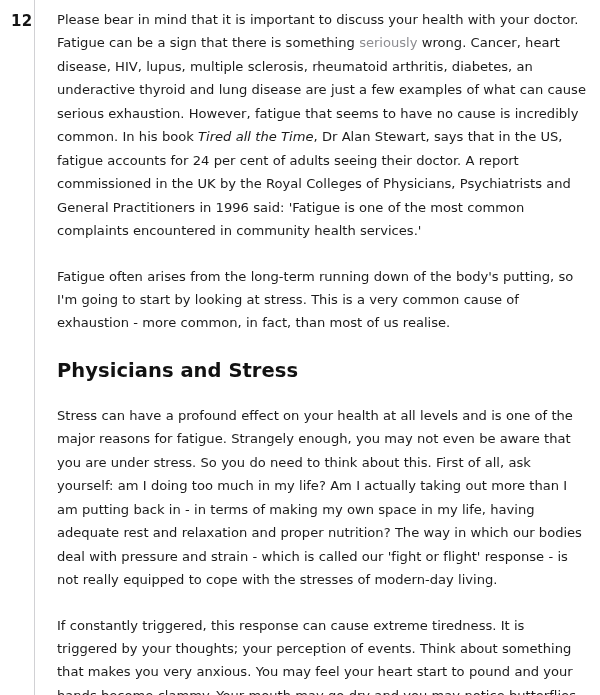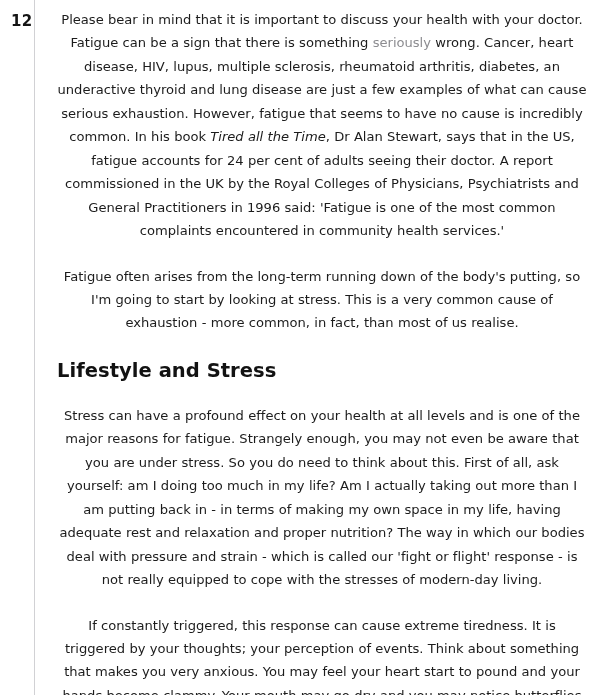--- a/index.html
+++ b/index.html
@@ -58,21 +58,21 @@
     position: absolute;
     left: 57px;
     top: 8px;
     width: 530px;
   }
 
   p.para {
     margin: 0 0 22px 0;
     font-size: 13.1px;
     line-height: 23.45px;
-    text-align: center;
+    text-align: left;
     color: #1c1c1c;
     letter-spacing: -0.01px;
     word-spacing: 0.15px;
   }
 
   p.para:last-child {
     margin-bottom: 0;
   }
 
   h2.heading {
@@ -103,20 +103,20 @@
   </div>
 
   <div id="rule"></div>
 
   <div id="content">
 
     <p class="para"><span>Please bear in mind that it is important to discuss your health with your doctor. Fatigue can be a sign that there is something </span><span class="faded">seriously</span><span> wrong. Cancer, heart disease, HIV, lupus, multiple sclerosis, rheumatoid arthritis, diabetes, an underactive thyroid and lung disease are just a few examples of what can cause serious exhaustion. However, fatigue that seems to have no cause is incredibly common. In his book </span><em class="title-italic">Tired all the Time</em><span>, Dr Alan Stewart, says that in the US, fatigue accounts for 24 per cent of adults seeing their doctor. A report commissioned in the UK by the Royal Colleges of Physicians, Psychiatrists and General Practitioners in 1996 said: 'Fatigue is one of the most common complaints encountered in community health services.'</span></p>
 
     <p class="para">Fatigue often arises from the long-term running down of the body's putting, so I'm going to start by looking at stress. This is a very common cause of exhaustion - more common, in fact, than most of us realise.</p>
 
-    <h2 class="heading">Lifestyle and Stress</h2>
+    <h2 class="heading">Physicians and Stress</h2>
 
     <p class="para">Stress can have a profound effect on your health at all levels and is one of the major reasons for fatigue. Strangely enough, you may not even be aware that you are under stress. So you do need to think about this. First of all, ask yourself: am I doing too much in my life? Am I actually taking out more than I am putting back in - in terms of making my own space in my life, having adequate rest and relaxation and proper nutrition? The way in which our bodies deal with pressure and strain - which is called our 'fight or flight' response - is not really equipped to cope with the stresses of modern-day living.</p>
 
     <p class="para">If constantly triggered, this response can cause extreme tiredness. It is triggered by your thoughts; your perception of events. Think about something that makes you very anxious. You may feel your heart start to pound and your hands become clammy. Your mouth may go dry and you may notice butterflies in your stomach - this is because your digestive juices have slowed right down. This can create problems with absorbing the nutrients from your food and is one of the reasons why it is advisable to eat while you are calm and not under stress. So, even how you think about an event affects your stress levels.</p>
 
   </div>
 </div>
 
 </body></html>

